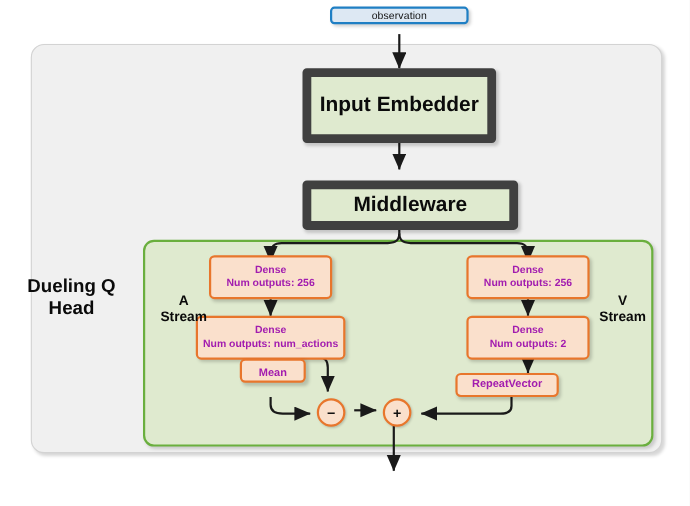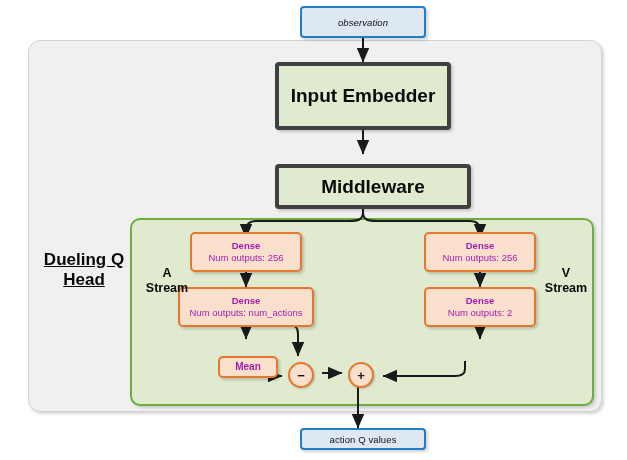--- a/index.html
+++ b/index.html
@@ -29,29 +29,29 @@
     position:absolute;box-sizing:border-box;
     display:flex;flex-direction:column;align-items:center;justify-content:center;
     text-align:center;
     box-shadow:2px 2px 3px rgba(0,0,0,0.18);
   }
   .io-node{
     background:#dde8f3;border:2px solid #1f7fc4;border-radius:4px;
     font-size:9.5px;color:#111;letter-spacing:.1px;
   }
   .green-node{
-    background:#dfeacf;border:4px solid #404040;border-radius:4px;
+    background:#dfeacf;border:8px solid #404040;border-radius:4px;
     font-size:19px;font-weight:bold;color:#0b0b0b;
   }
   .orange-node{
     background:#fae0cc;border:2px solid #e8762c;border-radius:5px;
     color:#a21caf;line-height:1.25;
   }
   .orange-node .t1{font-size:9.5px;font-weight:bold;}
-  .orange-node .t2{font-size:9.5px;font-weight:normal;}
+  .orange-node .t2{font-size:9.5px;font-weight:bold;}
   .orange-node .solo{font-size:10px;font-weight:bold;}
 
   
   .op-circle{
     position:absolute;width:22px;height:22px;border-radius:50%;
     background:#fae0cc;border:2px solid #e8762c;
     display:flex;align-items:center;justify-content:center;
     font-size:13px;font-weight:bold;color:#111;line-height:1;
     box-shadow:1px 1px 2px rgba(0,0,0,0.18);
   }
@@ -108,70 +108,70 @@
       <path d="M480,272 L480,287" marker-end="url(#ah)"></path>
 
       <path d="M480,322 L480,339" marker-end="url(#ah)"></path>
 
       <path d="M465,361 L465,369 C465,374 461,376 455,376 L383,376" marker-end="url(#ah)"></path>
 
       <path d="M358,386 L358,428" marker-end="url(#ah)"></path>
     </g>
   </svg>
 
-  <div class="node io-node" style="left:300px;top:6px;width:126px;height:32px;font-style:italic;">
+  <div class="node io-node" style="left:300px;top:6px;width:126px;height:16px;">
     <span>observation</span>
   </div>
 
-  <div class="node io-node" style="left:300px;top:428px;width:126px;height:22px;">
-    <span>action Q values</span>
-  </div>
 
   <div class="node green-node" style="left:275px;top:62px;width:176px;height:68px;">
     <span>Input Embedder</span>
   </div>
 
   <div class="node green-node" style="left:275px;top:164px;width:196px;height:45px;">
     <span>Middleware</span>
   </div>
 
   <div class="node orange-node" style="left:190px;top:232px;width:112px;height:40px;">
     <span class="t1">Dense</span>
     <span class="t2">Num outputs: 256</span>
   </div>
 
   <div class="node orange-node" style="left:178px;top:287px;width:136px;height:40px;">
     <span class="t1">Dense</span>
     <span class="t2">Num outputs: num_actions</span>
   </div>
 
-  <div class="node orange-node" style="left:218px;top:356px;width:60px;height:22px;">
+  <div class="node orange-node" style="left:218px;top:326px;width:60px;height:22px;justify-content:flex-end;">
     <span class="solo">Mean</span>
   </div>
 
   <div class="op-circle" style="left:288px;top:362px;">
     <span>−</span>
   </div>
 
   <div class="node orange-node" style="left:424px;top:232px;width:112px;height:40px;">
     <span class="t1">Dense</span>
     <span class="t2">Num outputs: 256</span>
   </div>
 
   <div class="node orange-node" style="left:424px;top:287px;width:112px;height:40px;">
     <span class="t1">Dense</span>
     <span class="t2">Num outputs: 2</span>
   </div>
 
+  <div class="node orange-node" style="left:414px;top:339px;width:94px;height:22px;">
+    <span class="solo">RepeatVector</span>
+  </div>
 
   <div class="op-circle" style="left:348px;top:362px;">
     <span>+</span>
   </div>
 
-  <div class="label label-head" style="left:36px;top:250px;width:96px;text-decoration:underline;">
+  <div class="label label-head" style="left:17px;top:250px;width:96px;">
     <span>Dueling Q Head</span>
   </div>
 
   <div class="label label-stream" style="left:141px;top:266px;width:52px;">
     <span>A</span><br>
     <span>Stream</span>
   </div>
 
   <div class="label label-stream" style="left:540px;top:266px;width:52px;">
     <span>V</span><br>

